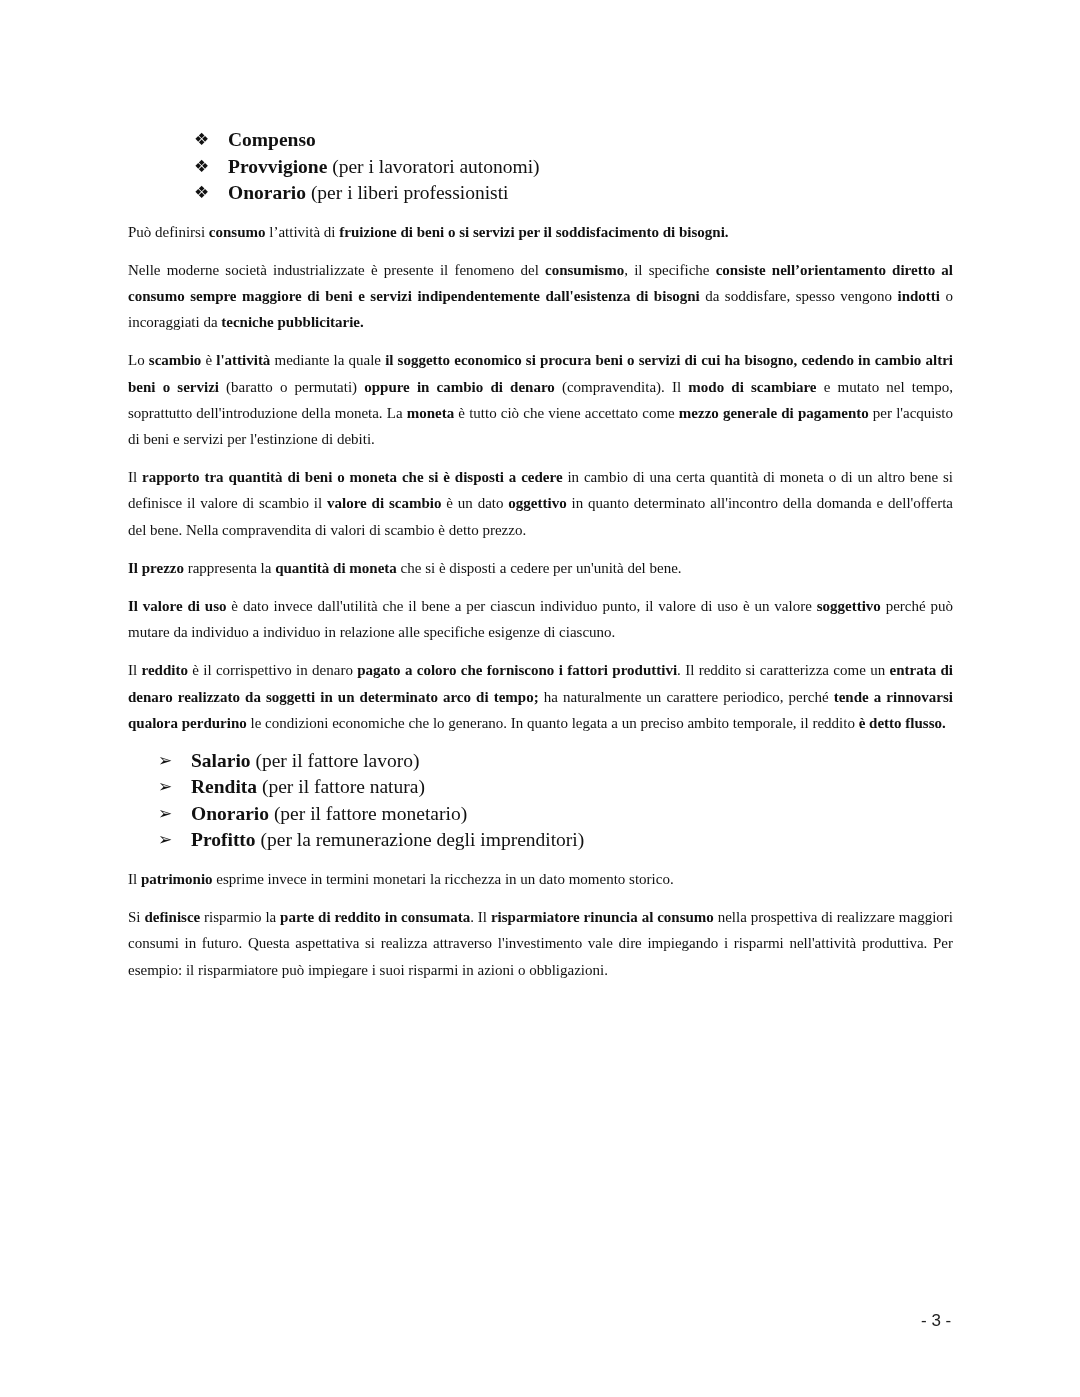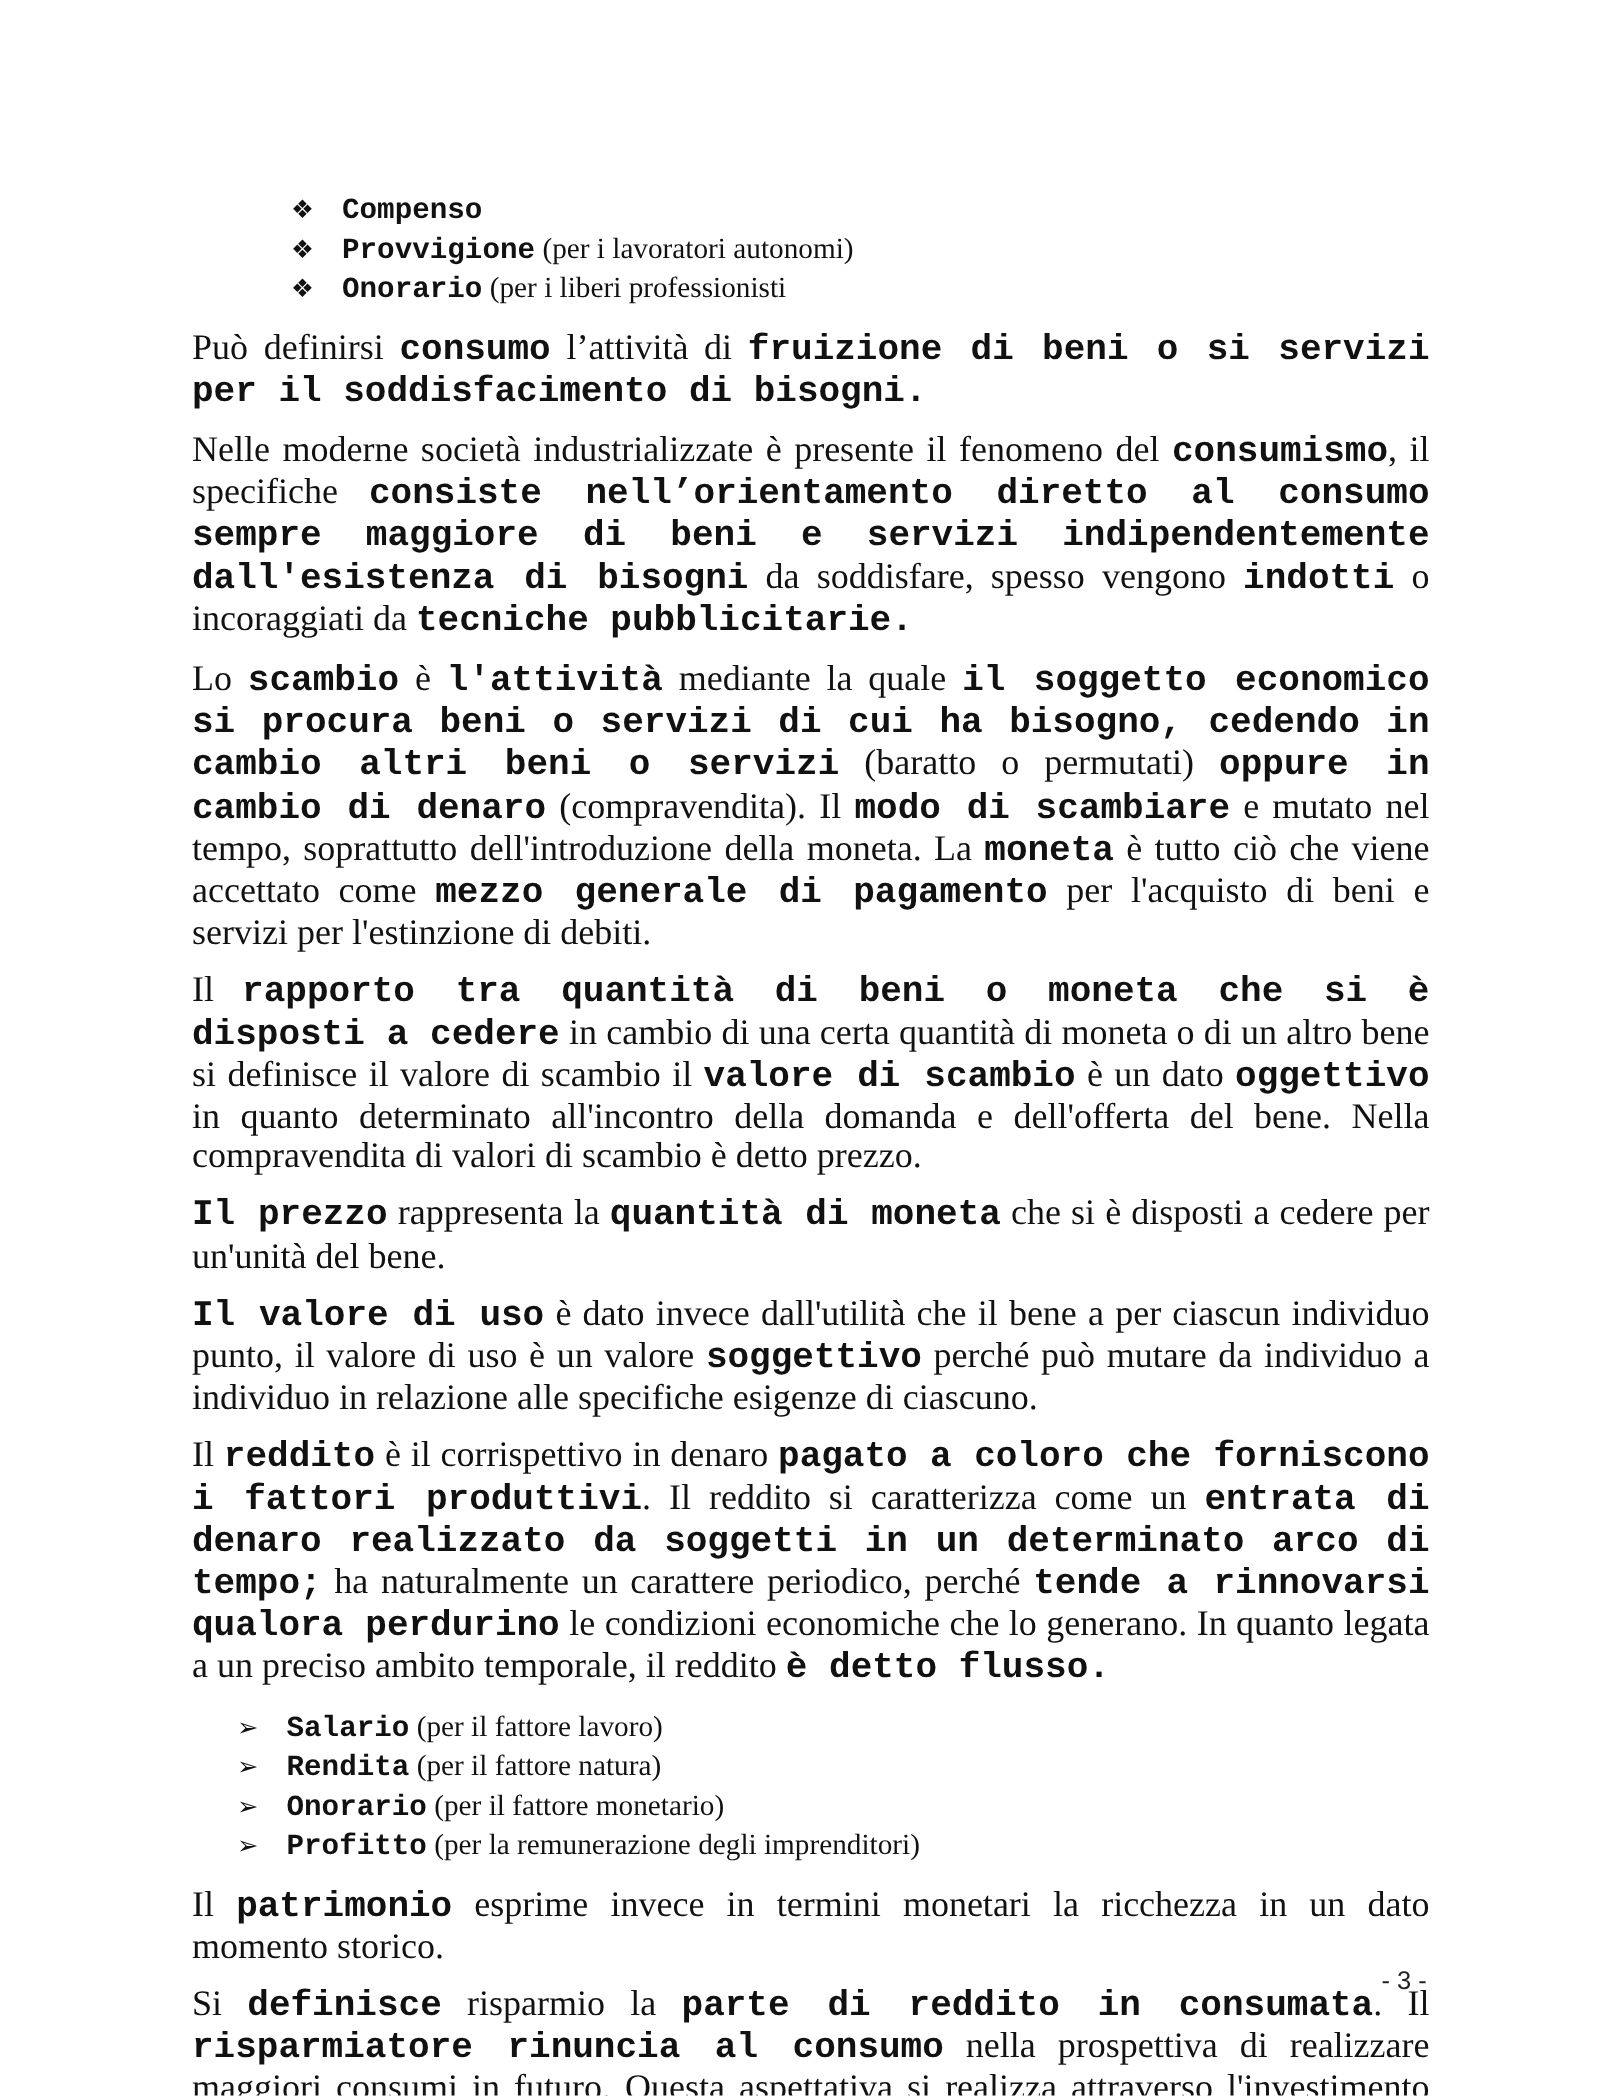--- a/index.html
+++ b/index.html
@@ -48,29 +48,29 @@
       padding-left: 63px;
     }
     .bullets.arrow .marker {
       position: absolute;
       left: 30px;
       top: 0;
       font-size: 17px;
     }
     p {
       margin: 0;
-      font-size: 24px;
+      font-size: 15px;
       line-height: 26.2px;
       text-align: justify;
     }
     p + p, .bullets + p {
       margin-top: 12px;
     }
     .p-consumo { margin-top: 15px; }
-    b { font-weight: bold; font-family: Liberation Mono, monospace; }
+    b { font-weight: bold; }
     .page-number {
       position: absolute;
       left: 921px;
       top: 1311px;
       font-family: "Liberation Sans", "DejaVu Sans", sans-serif;
       font-size: 17px;
       color: #222;
     }
   </style>
 </head>

